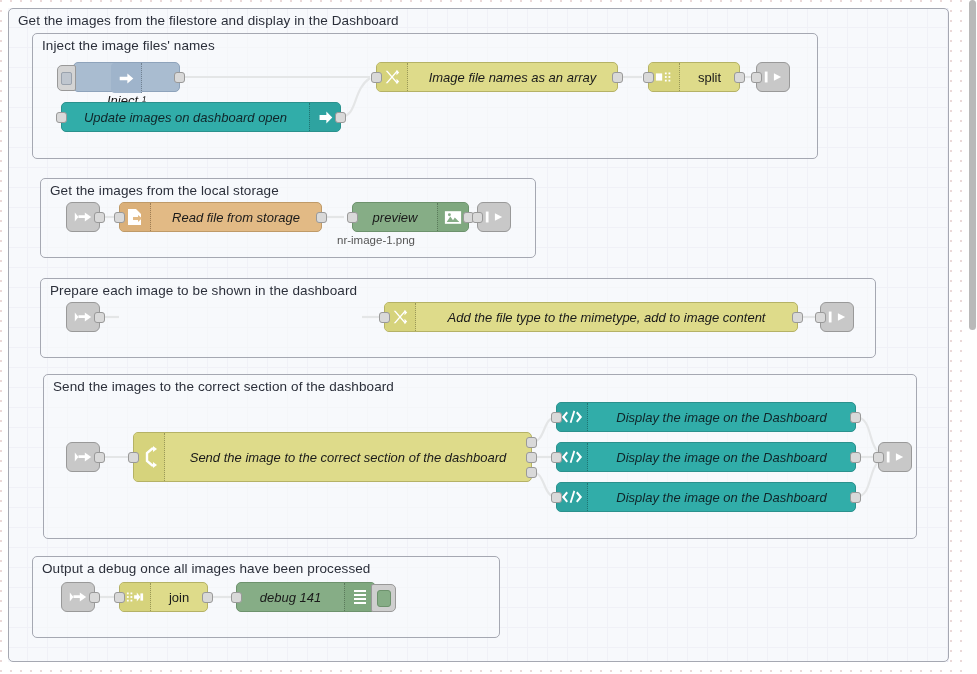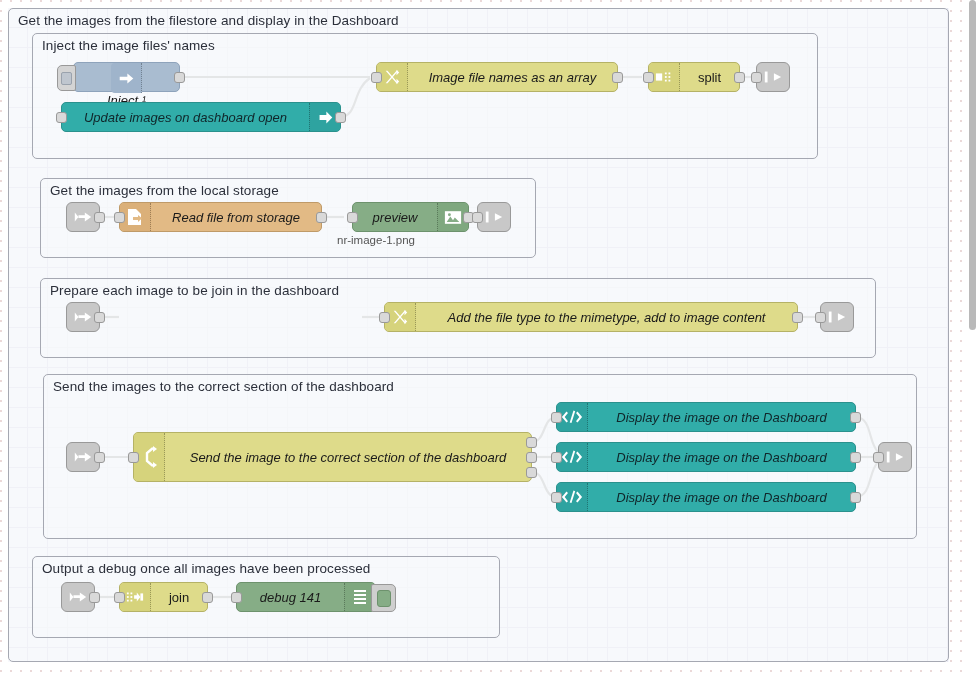--- a/index.html
+++ b/index.html
@@ -325,21 +325,21 @@
     <span class="icon">
       <svg width="20" height="16" viewBox="0 0 22 16">
           <path fill="#fff" d="M2 2h3v12H2z"></path>
           <path fill="#fff" d="M5 8h7V4l8 4-8 4V8z"></path>
         </svg>
     </span>
     <div class="port" style="left:-6px;top:9px;"></div>
   </div>
 
   <div class="group" style="left:40px;top:278px;width:836px;height:80px;">
-    <span class="group-label">Prepare each image to be join in the dashboard</span>
+    <span class="group-label">Prepare each image to be shown in the dashboard</span>
   </div>
 
   <div class="linknode" style="left:66px;top:302px;">
     <span class="icon">
       <svg width="20" height="16" viewBox="0 0 22 16">
           <path fill="#fff" d="M2 3l4 5-4 5z"></path>
           <path fill="#fff" d="M6 6h7V3l7 5-7 5V9H6z"></path>
         </svg>
     </span>
     <div class="port" style="right:-6px;top:9px;"></div>

